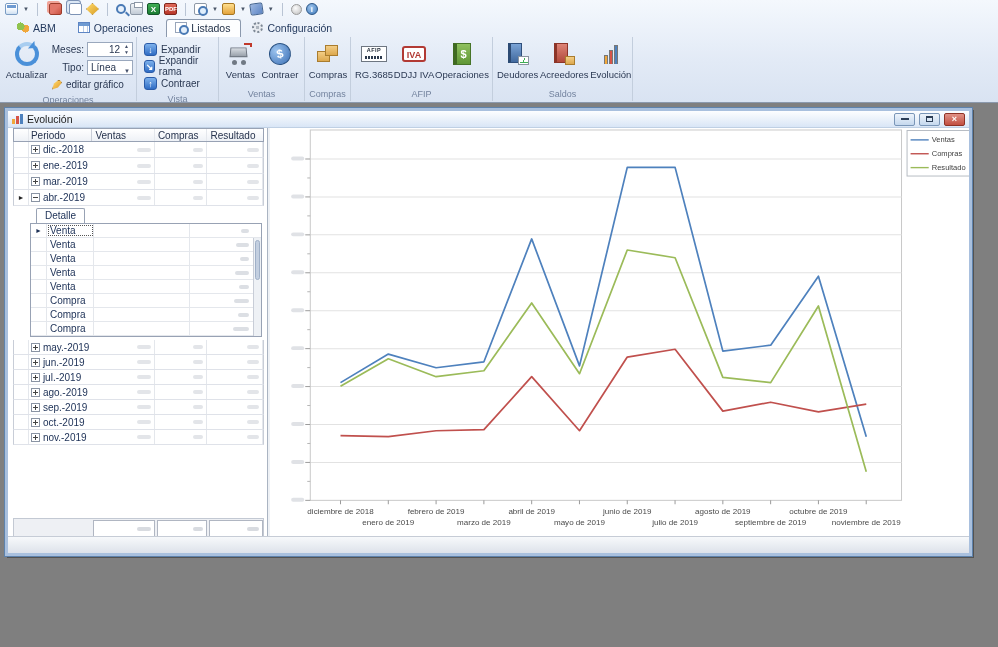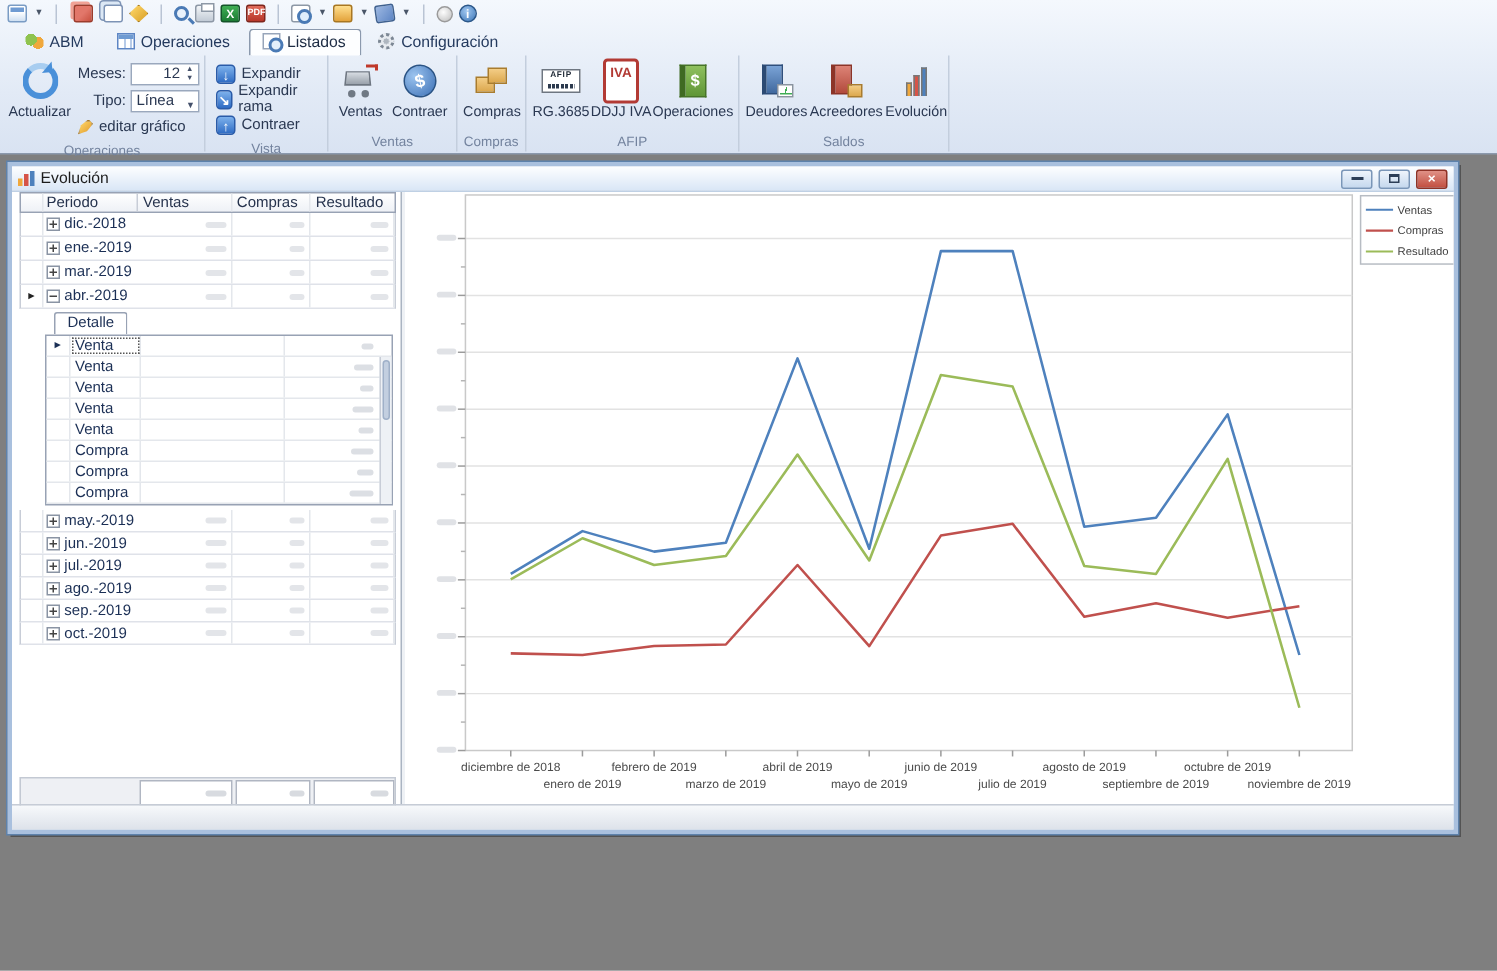--- a/index.html
+++ b/index.html
@@ -71,21 +71,21 @@
   .ic-cart .bk { position:absolute; left:2px; top:4px; width:17px; height:10px; background:linear-gradient(#d8dde3,#9aa2ac); border:1px solid #6e7681; transform:perspective(20px) rotateX(14deg); }
   .ic-cart .hd { position:absolute; right:0; top:0; width:8px; height:4px; border:2px solid #c0392b; border-bottom:none; border-left:none; }
   .ic-cart .w1,.ic-cart .w2 { position:absolute; bottom:0; width:5px; height:5px; border-radius:50%; background:#707984; }
   .ic-cart .w1 { left:4px; } .ic-cart .w2 { left:13px; }
   .ic-tag { width:22px; height:22px; border-radius:50%; background:radial-gradient(circle at 35% 30%,#9cc4ef,#3b6fb5); border:1px solid #2a5384; color:#fff; font-weight:bold; font-size:12px; text-align:center; line-height:21px; transform:rotate(-12deg); }
   .ic-boxes { position:relative; width:24px; height:22px; }
   .ic-boxes .b1,.ic-boxes .b2 { position:absolute; width:13px; height:11px; background:linear-gradient(#f3cd86,#dca84e); border:1px solid #a97c2e; }
   .ic-boxes .b1 { left:1px; top:8px; } .ic-boxes .b2 { left:9px; top:2px; }
   .ic-afip { width:26px; height:16px; background:#fff; border:1px solid #6e7681; font-size:5.5px; font-weight:bold; color:#1d2734; text-align:center; line-height:7px; letter-spacing:.5px; }
   .ic-afip .bars { display:block; margin:2px auto 0; width:18px; height:3px; background:repeating-linear-gradient(90deg,#2c3okay,#2c3a4e 0 2px,transparent 2px 3px); background:repeating-linear-gradient(90deg,#2c3a4e 0 2px,transparent 2px 3px); }
-  .ic-iva { width:24px; height:30px; background:#fff; border:2px solid #b23a34; border-radius:3px; color:#b23a34; font-weight:bold; font-size:9px; text-align:center; line-height:14px; }
+  .ic-iva { width:24px; height:16px; background:#fff; border:2px solid #b23a34; border-radius:3px; color:#b23a34; font-weight:bold; font-size:9px; text-align:center; line-height:14px; }
   .ic-gbook { width:18px; height:22px; background:linear-gradient(#8fc05e,#5f9636); border:1px solid #477428; border-left:4px solid #3f6a22; color:#fff; font-weight:bold; font-size:11px; text-align:center; line-height:20px; }
   .ic-bbook { position:relative; width:22px; height:22px; }
   .ic-bbook .bk { position:absolute; left:1px; top:0; width:14px; height:20px; background:linear-gradient(#7aa3d6,#41699e); border:1px solid #2f4f7c; border-left:3px solid #2c4a73; }
   .ic-bbook .ch { position:absolute; right:0; bottom:0; width:11px; height:9px; background:#fff; border:1px solid #8a94a0; }
   .ic-bbook .ch::after { content:""; position:absolute; left:1px; bottom:1px; width:8px; height:4px; background:linear-gradient(100deg,transparent 45%,#3fae54 45% 55%,transparent 55%); border-bottom:1px solid #3fae54; }
   .ic-rbook { position:relative; width:22px; height:22px; }
   .ic-rbook .bk { position:absolute; left:1px; top:0; width:14px; height:20px; background:linear-gradient(#dd8376,#b24a3c); border:1px solid #8c3428; border-left:3px solid #8c3428; }
   .ic-rbook .bx { position:absolute; right:0; bottom:0; width:10px; height:9px; background:linear-gradient(#f3cd86,#dca84e); border:1px solid #a97c2e; }
   .ic-evol { display:flex; align-items:flex-end; gap:1px; height:20px; }
   .ic-evol i { display:block; width:4px; border:1px solid #777; border-bottom:none; }
@@ -595,20 +595,36 @@
                 </div>
                 <div class="c-r">
                   <span class="smudge" style="width: 12px;"></span>
                 </div>
               </div>
               <div class="g-row short">
                 <div class="c-ind"></div>
                 <div class="c-per">
                   <span class="expander plus"></span>
                   <span>oct.-2019</span>
+                </div>
+                <div class="c-v">
+                  <span class="smudge" style="width: 14px;"></span>
+                </div>
+                <div class="c-c">
+                  <span class="smudge" style="width: 10px;"></span>
+                </div>
+                <div class="c-r">
+                  <span class="smudge" style="width: 12px;"></span>
+                </div>
+              </div>
+              <div class="g-row short">
+                <div class="c-ind"></div>
+                <div class="c-per">
+                  <span class="expander plus"></span>
+                  <span>nov.-2019</span>
                 </div>
                 <div class="c-v">
                   <span class="smudge" style="width: 14px;"></span>
                 </div>
                 <div class="c-c">
                   <span class="smudge" style="width: 10px;"></span>
                 </div>
                 <div class="c-r">
                   <span class="smudge" style="width: 12px;"></span>
                 </div>

